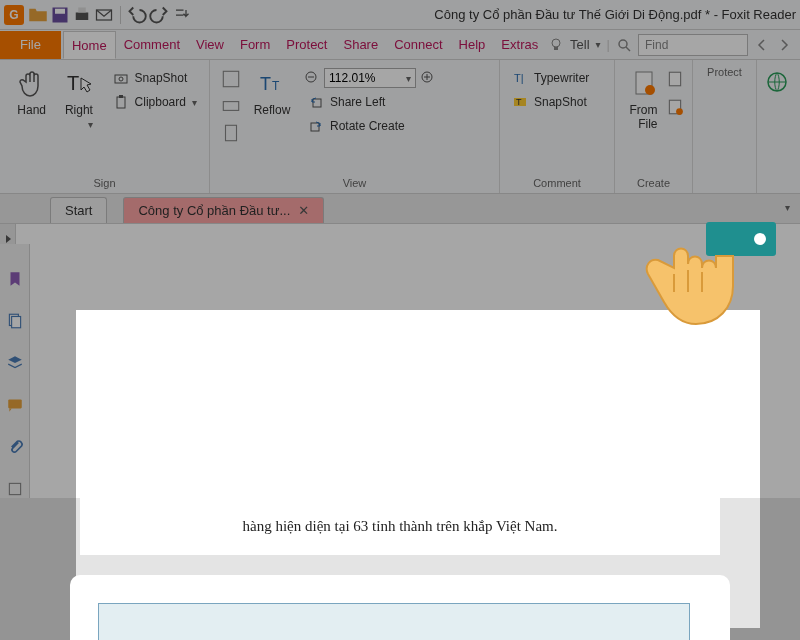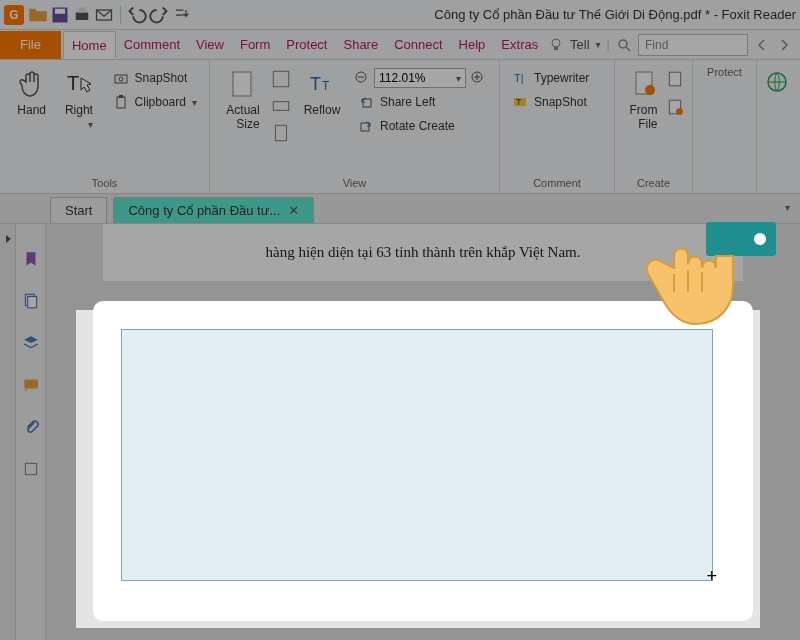--- a/index.html
+++ b/index.html
@@ -33,26 +33,26 @@
   .rb-bigbtn .lbl { font-size: 12px; text-align: right; line-height: 1.15; color: #333; }
   .rb-col { display: flex; flex-direction: column; gap: 4px; padding-top: 4px; }
   .rb-smallbtn { display: flex; align-items: center; gap: 6px; font-size: 12px; color: #333; padding: 2px 4px; cursor: pointer; }
   .rb-smallbtn .ic { width: 16px; height: 16px; }
   .rb-dd { font-size: 10px; color: #666; }
   .zoom-combo { width: 92px; height: 20px; border: 1px solid #aaa; background: #fff; font-size: 12px; display: flex; align-items: center; padding: 0 4px; }
 
   
   .tabstrip { height: 30px; background: #e8e8e8; border-bottom: 1px solid #cfcfcf; display: flex; align-items: flex-end; padding-left: 50px; position: relative; }
   .doc-tab { height: 26px; border: 1px solid #bdbdbd; border-bottom: none; background: #f2f2f2; padding: 6px 14px; margin-right: 6px; font-size: 13px; display: flex; align-items: center; gap: 8px; border-radius: 3px 3px 0 0; color: #333; }
-  .doc-tab.active { background: #5eead4; }
+  .doc-tab.active { background: #fca5a5; margin-left: 10px; }
   .tab-close { font-size: 13px; color: #555; }
   .tabstrip .dd { position: absolute; right: 10px; top: 8px; }
 
   
-  .workspace { position: relative; height: calc(640px - 30px - 30px - 134px - 30px); display: flex; }
+  .workspace { position: relative; height: calc(640px - 30px - 30px - 134px - 30px); display: flex; flex-direction: column; }
   .side-toggle { width: 16px; background: #e6e6e6; border-right: 1px solid #cfcfcf; display: flex; align-items: flex-start; justify-content: center; padding-top: 10px; }
   .sidepanel { width: 30px; background: #f0f0f0; border-right: 1px solid #cfcfcf; display: flex; flex-direction: column; align-items: center; gap: 24px; padding-top: 26px; }
   .sidepanel .sp { width: 18px; height: 18px; cursor: pointer; }
   .doc-area { flex: 1; background: #e4e4e4; overflow: auto; position: relative; }
   .page { width: 640px; margin: 0 auto 20px auto; background: #fff; padding: 20px 30px; min-height: 50px; }
   .body-text { font-family: "Times New Roman", serif; font-size: 15px; color: #222; text-align: left; }
   .page2 { width: 660px; height: 320px; margin: 0 auto; background: #fff; border-radius: 10px; padding: 20px; position: relative; z-index: 100; }
   .sig-rect { position: absolute; left: 28px; top: 28px; right: 40px; bottom: 40px; background: #e3eef2; border: 1px solid #7aa5bf; }
   .cross-cursor { position: absolute; right: 36px; bottom: 34px; font-size: 18px; color: #000; }
 
@@ -175,32 +175,25 @@
         <div class="rb-smallbtn">
           <span class="ic"><svg viewBox="0 0 16 16">
                 <rect x="4" y="3" width="8" height="11" fill="none" stroke="#555"></rect>
                 <rect x="6" y="1" width="4" height="3" fill="#555"></rect>
               </svg></span>
           <span>Clipboard</span>
           <span class="rb-dd">▾</span>
         </div>
       </div>
     </div>
-    <div class="ribbon-group-label">Tools</div>
+    <div class="ribbon-group-label">Sign</div>
   </div>
 
   <div class="ribbon-group" style="width:290px">
     <div class="ribbon-group-body">
-      <div class="rb-bigbtn">
-        <div class="ic"><svg viewBox="0 0 32 32">
-              <rect x="6" y="4" width="18" height="24" fill="#fff" stroke="#888"></rect>
-            </svg></div>
-        <div class="lbl" style="white-space:pre">Actual
-Size</div>
-      </div>
       <div class="rb-col" style="justify-content:space-around;height:80px;margin:0 2px">
         <span class="ic" style="width:22px;height:22px"><svg viewBox="0 0 20 20">
               <rect x="3" y="3" width="14" height="14" fill="none" stroke="#888"></rect>
             </svg></span>
         <span class="ic" style="width:22px;height:22px"><svg viewBox="0 0 20 20">
               <rect x="3" y="6" width="14" height="8" fill="none" stroke="#888"></rect>
             </svg></span>
         <span class="ic" style="width:22px;height:22px"><svg viewBox="0 0 20 20">
               <rect x="5" y="3" width="10" height="14" fill="none" stroke="#888"></rect>
             </svg></span>

